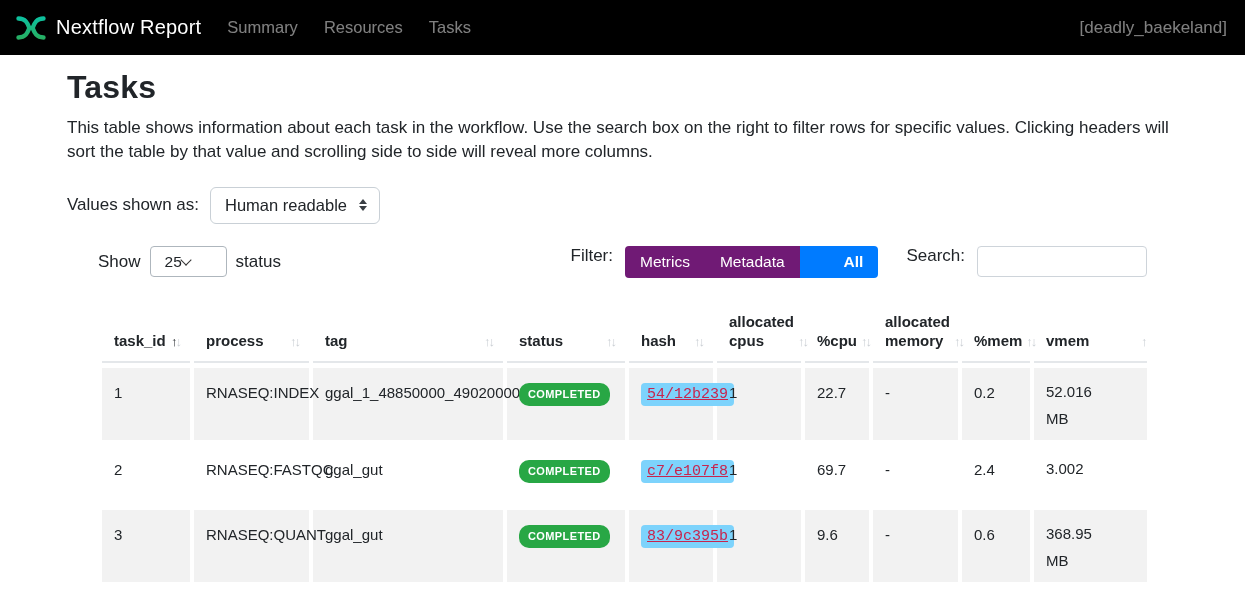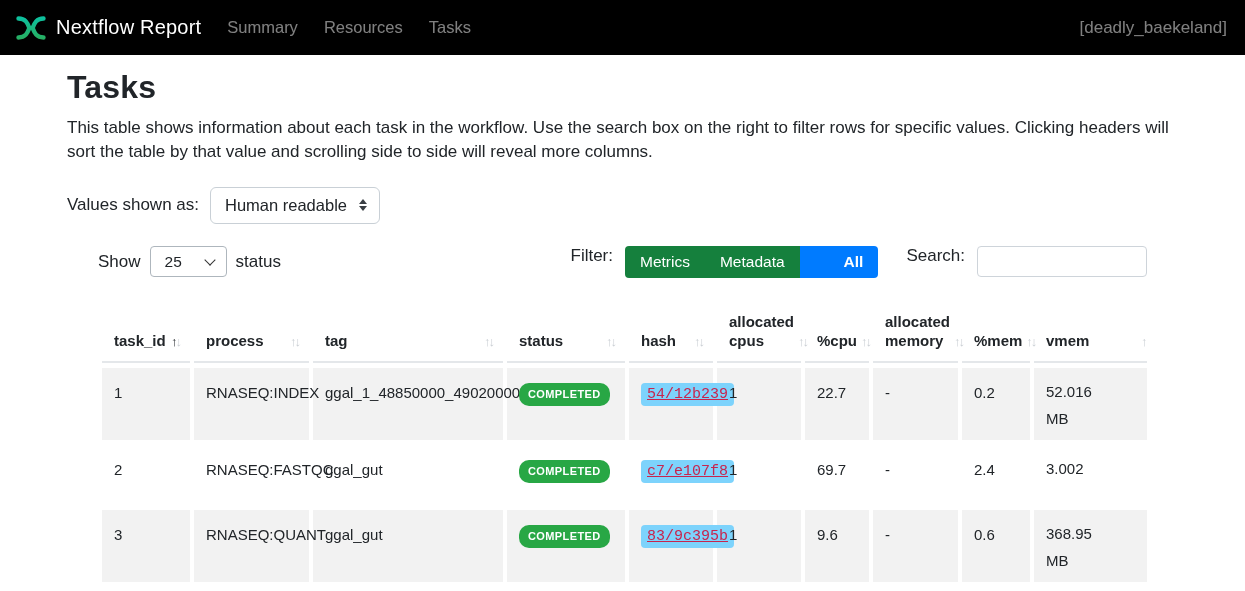--- a/index.html
+++ b/index.html
@@ -38,31 +38,31 @@
   .updown { display: inline-flex; flex-direction: column; align-items: center; gap: 2px; }
   .tri-up { width: 0; height: 0; border-left: 4px solid transparent; border-right: 4px solid transparent; border-bottom: 5px solid #3a3f44; }
   .tri-dn { width: 0; height: 0; border-left: 4px solid transparent; border-right: 4px solid transparent; border-top: 5px solid #3a3f44; }
 
   .controls-row {
     margin: 0 31px 13px 31px;
     display: flex; justify-content: space-between; align-items: center;
   }
   .controls-left { display: flex; align-items: center; gap: 9px; }
   .entries-select {
-    display: inline-flex; align-items: center; justify-content: space-between;
+    display: inline-flex; align-items: center; justify-content: flex-start;
     width: 77px; height: 31px; padding: 0 12px 0 14px;
     border: 1px solid #aeb6bd; border-radius: 4px; background: #fff;
     font-size: 15.5px; cursor: pointer;
   }
   .chev { width: 8px; height: 8px; border-right: 1.7px solid #333; border-bottom: 1.7px solid #333; transform: rotate(45deg); margin-top: -4px; }
 
   .controls-right { display: flex; gap: 12px; }
   .btn-group { display: inline-flex; margin-right: 16px; }
   .fbtn {
-    border: none; color: #fff; background: #15803d;
+    border: none; color: #fff; background: #701a75;
     font-family: inherit; font-size: 15.5px; font-weight: 500;
     padding: 7px 15px; cursor: pointer;
   }
   .fbtn:first-child { border-radius: 4px 0 0 4px; }
   .fbtn:last-child { border-radius: 0 4px 4px 0; padding-left: 44px; }
   .fbtn.active { background: #007bff; font-weight: 600; }
   .search-input {
     width: 170px; height: 31px;
     border: 1px solid #ced4da; border-radius: 4px;
     font-family: inherit; font-size: 15px; padding: 0 8px; color: #212529;

